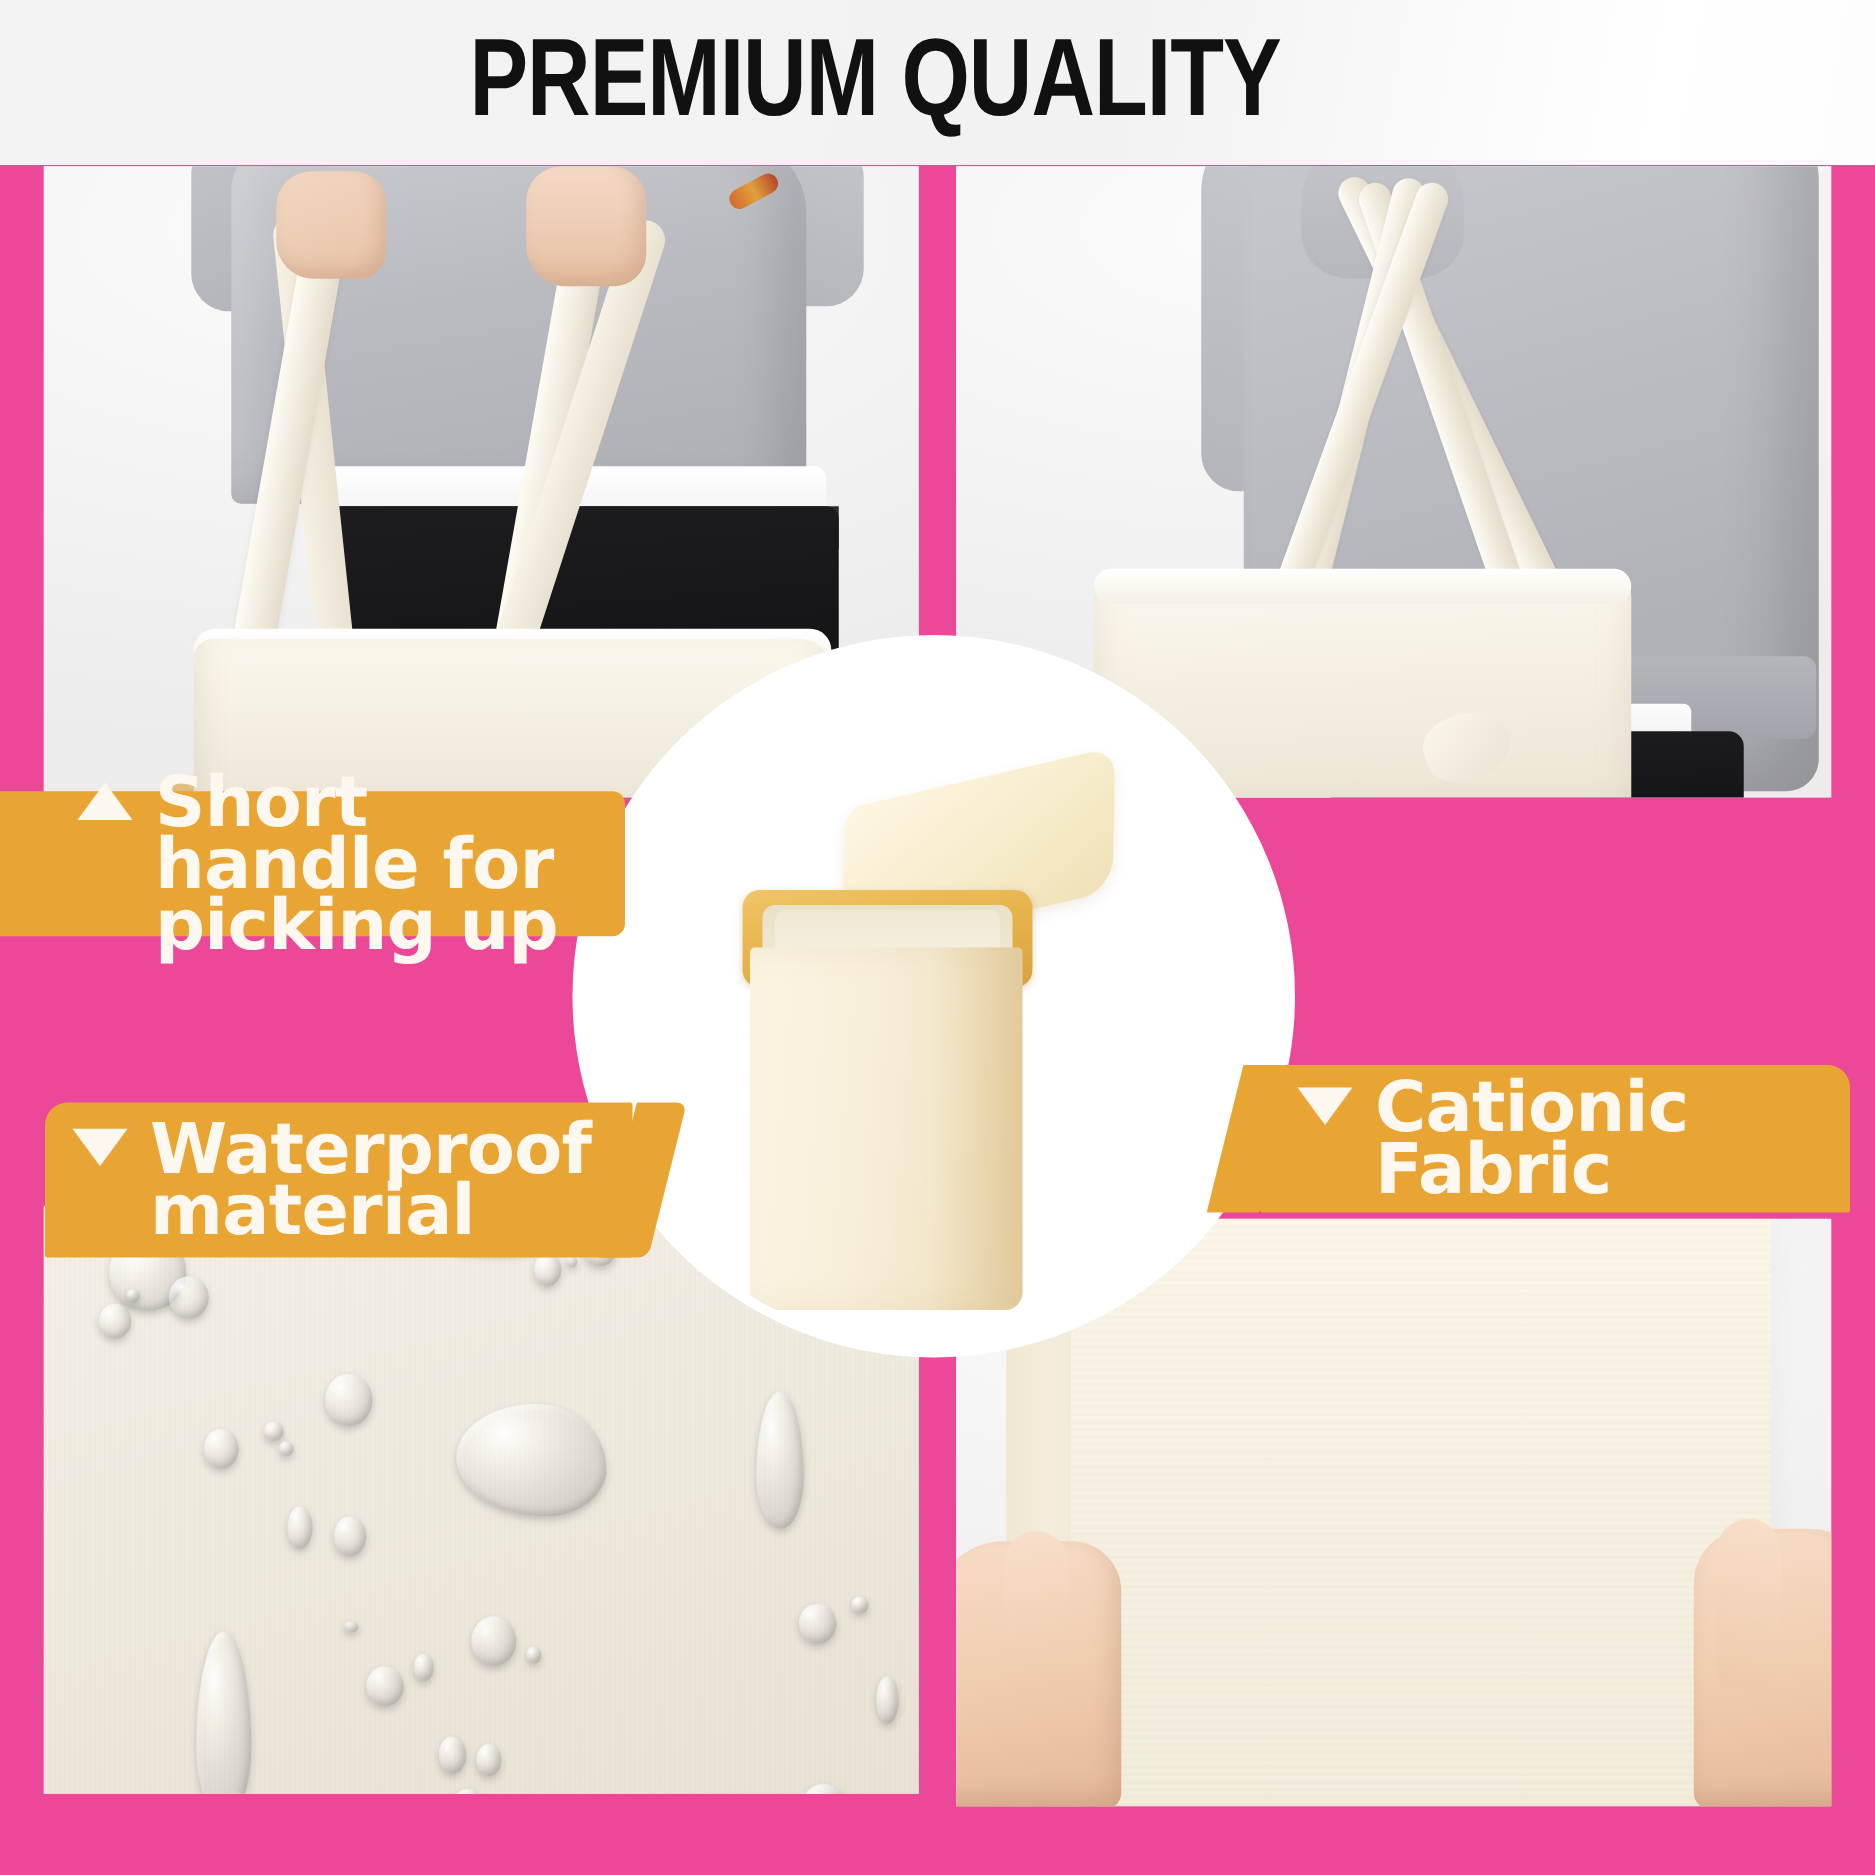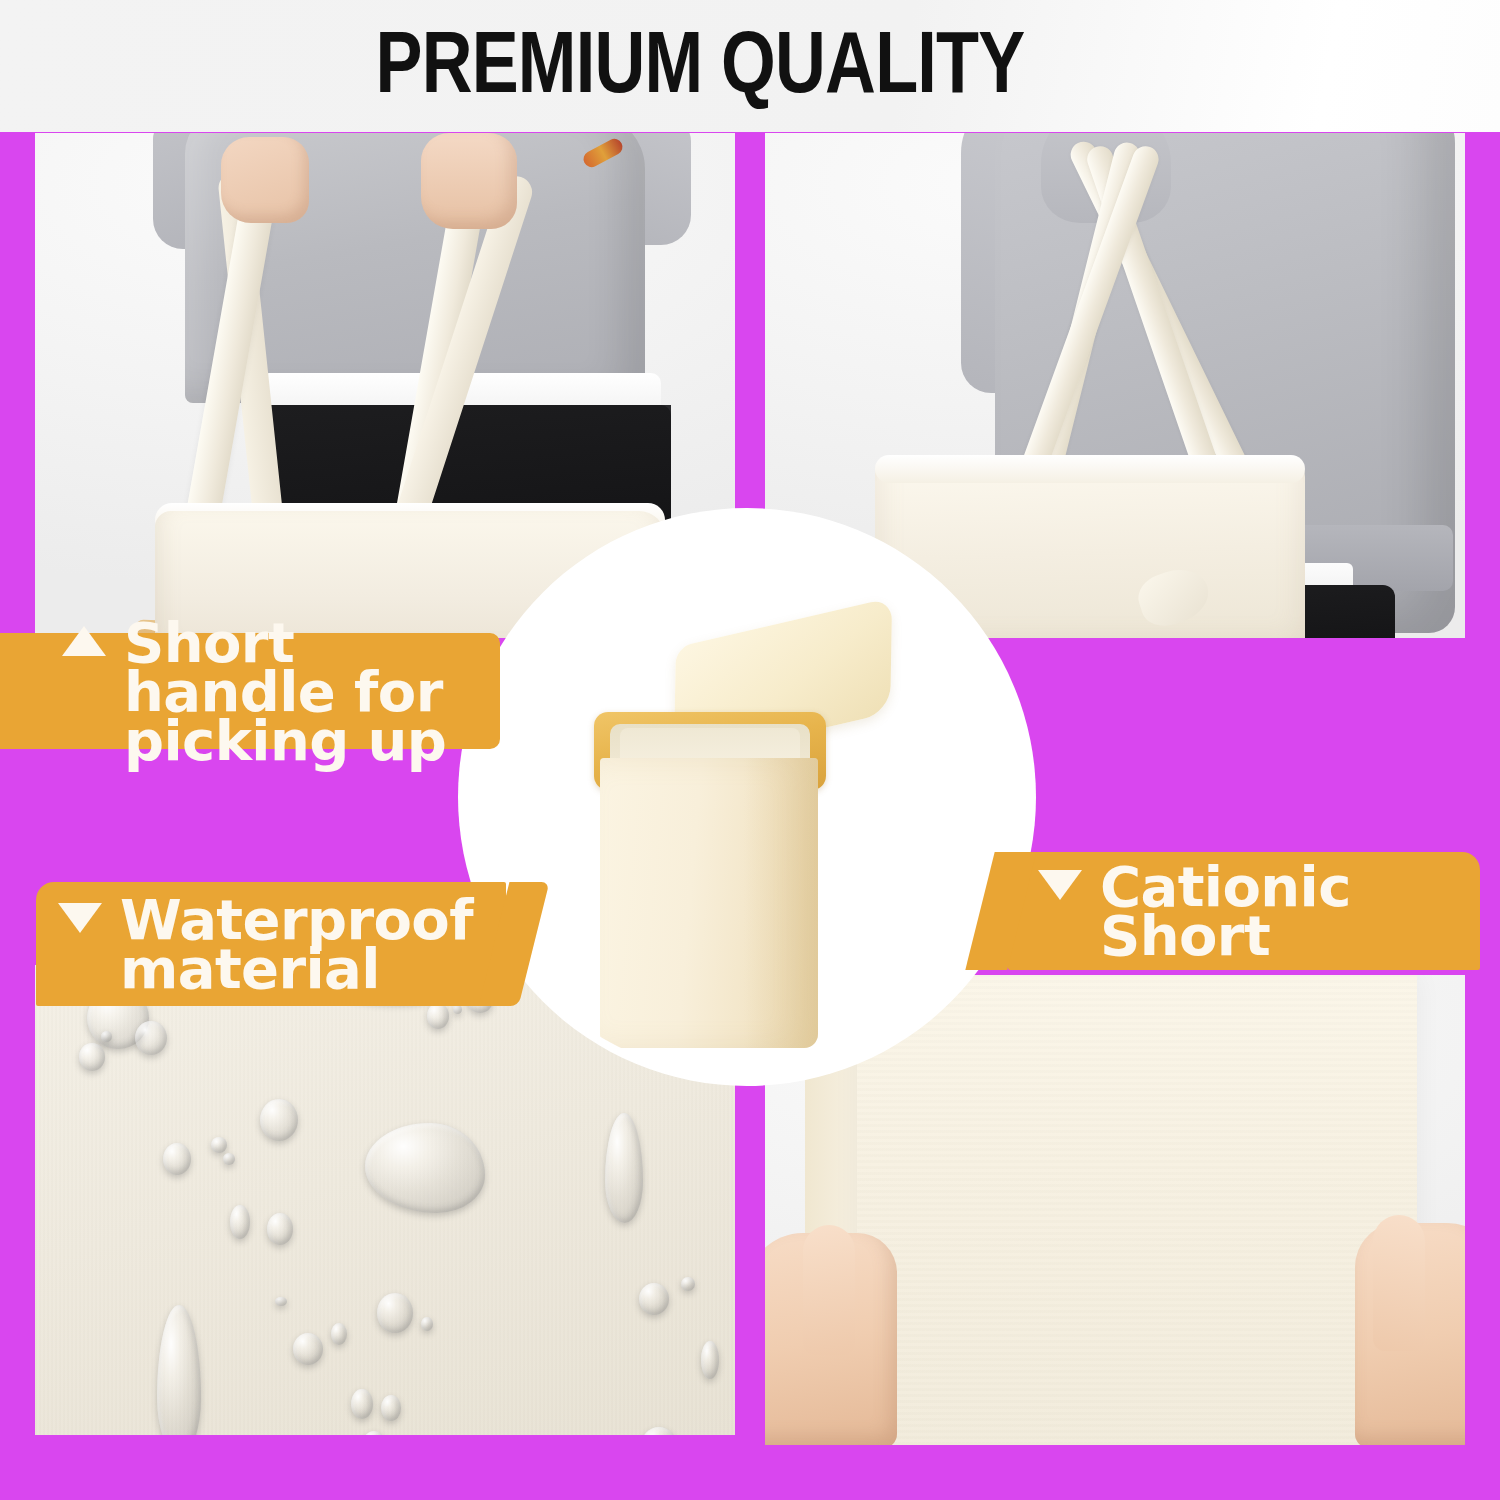--- a/index.html
+++ b/index.html
@@ -6,21 +6,21 @@
   html,body { width:1500px; height:1500px; overflow:hidden; }
   body {
     font-family:"Liberation Sans", sans-serif;
     background:#ffffff;
     position:relative;
   }
 
   
   #page {
     position:absolute; left:0; top:0; width:1500px; height:1500px;
-    background:#d946ef;
+    background:#ec4899;
     overflow:hidden;
   }
 
   
   #title-bar {
     position:absolute; left:0; top:0; width:1500px; height:132px;
     background:linear-gradient(100deg,#f3f3f3 0%,#f2f2f2 60%,#ffffff 88%,#fdfdfd 100%);
   }
   #page-title {
     position:absolute; left:0; top:14px; width:1400px;
@@ -490,21 +490,21 @@
     <div class="banner-inner">
       <span class="tri tri-down"></span>
       <span class="banner-text">Waterproof
 material</span>
     </div>
   </div>
 
   <div class="banner" id="banner-cationic">
     <div class="banner-inner">
       <span class="tri tri-down"></span>
-      <span class="banner-text">Cationic Short</span>
+      <span class="banner-text">Cationic Fabric</span>
     </div>
   </div>
 
   <div id="center-circle">
     <div id="hamper">
       <div id="hamper-lid"></div>
       <div id="hamper-rim-outer"></div>
       <div id="hamper-rim-inner"></div>
       <div id="hamper-rim-hole"></div>
       <div id="hamper-body"></div>

